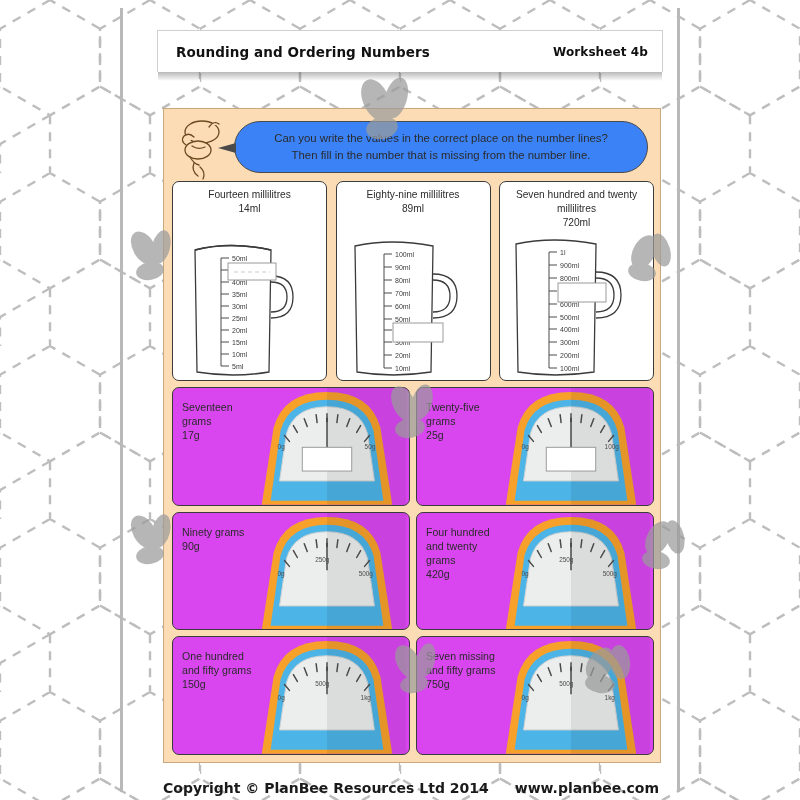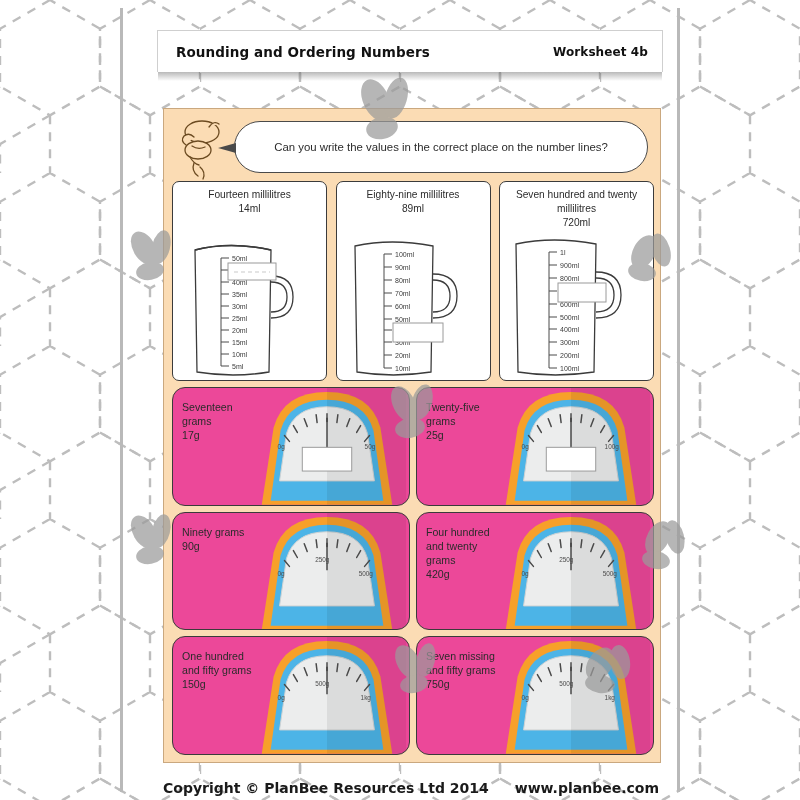--- a/index.html
+++ b/index.html
@@ -94,21 +94,21 @@
     border: 1px solid #caa87f;
   }
 
   
   .bubble-row { position: absolute; left: 8px; top: 8px; width: 482px; height: 62px; }
   .bee-speaker { position: absolute; left: 4px; top: 2px; width: 58px; height: 62px; }
   .bubble {
     position: absolute;
     left: 62px; top: 4px;
     width: 414px; height: 52px;
-    background: #ffffff;
+    background: #3b82f6;
     border: 1.6px solid #4a4a4a;
     border-radius: 26px;
     display: flex; flex-direction: column;
     align-items: center; justify-content: center;
     text-align: center;
     padding: 0 16px;
   }
   .bubble-line {
     font-size: 11.4px;
     color: #2b2b2b;
@@ -152,23 +152,23 @@
   .scale-grid {
     position: absolute;
     left: 8px; top: 278px;
     width: 482px; height: 368px;
     display: grid;
     grid-template-columns: 1fr 1fr;
     grid-template-rows: 1fr 1fr 1fr;
     gap: 6px;
   }
   .scale-card {
-    background: #ec4899;
+    background: #d946ef;
     border: 1.4px solid #3b3b3b;
-    border-radius: 13px;
+    border-radius: 7px;
     position: relative;
     overflow: hidden;
   }
   .scale-text {
     position: absolute; left: 9px; top: 13px;
     width: 72px;
     font-size: 10.6px; color: #2b2b2b;
     line-height: 1.32;
   }
   .scale-text .val { display: block; }
@@ -238,20 +238,21 @@
               <ellipse cx="22" cy="31" rx="13" ry="9"></ellipse>
               <path d="M16 27 q6 4 13 1"></path>
               <path d="M14 38 q4 7 9 8"></path>
               <path d="M18 44 q-3 8 4 13"></path>
               <path d="M24 48 q6 5 3 12"></path>
               <path d="M33 8 q5 -7 10 -3"></path>
             </g>
           </svg>
           <div class="bubble">
             <div class="bubble-line">Can you write the values in the correct place on the number lines?</div>
+            <div class="bubble-line">Then fill in the number that is missing from the number line.</div>
           </div>
           <div class="bubble-tail"></div>
         </div>
 
         <div class="jug-row">
 
           <div class="jug-card">
             <div class="jug-label">
               <span>Fourteen millilitres</span>
               <span class="val">14ml</span>

